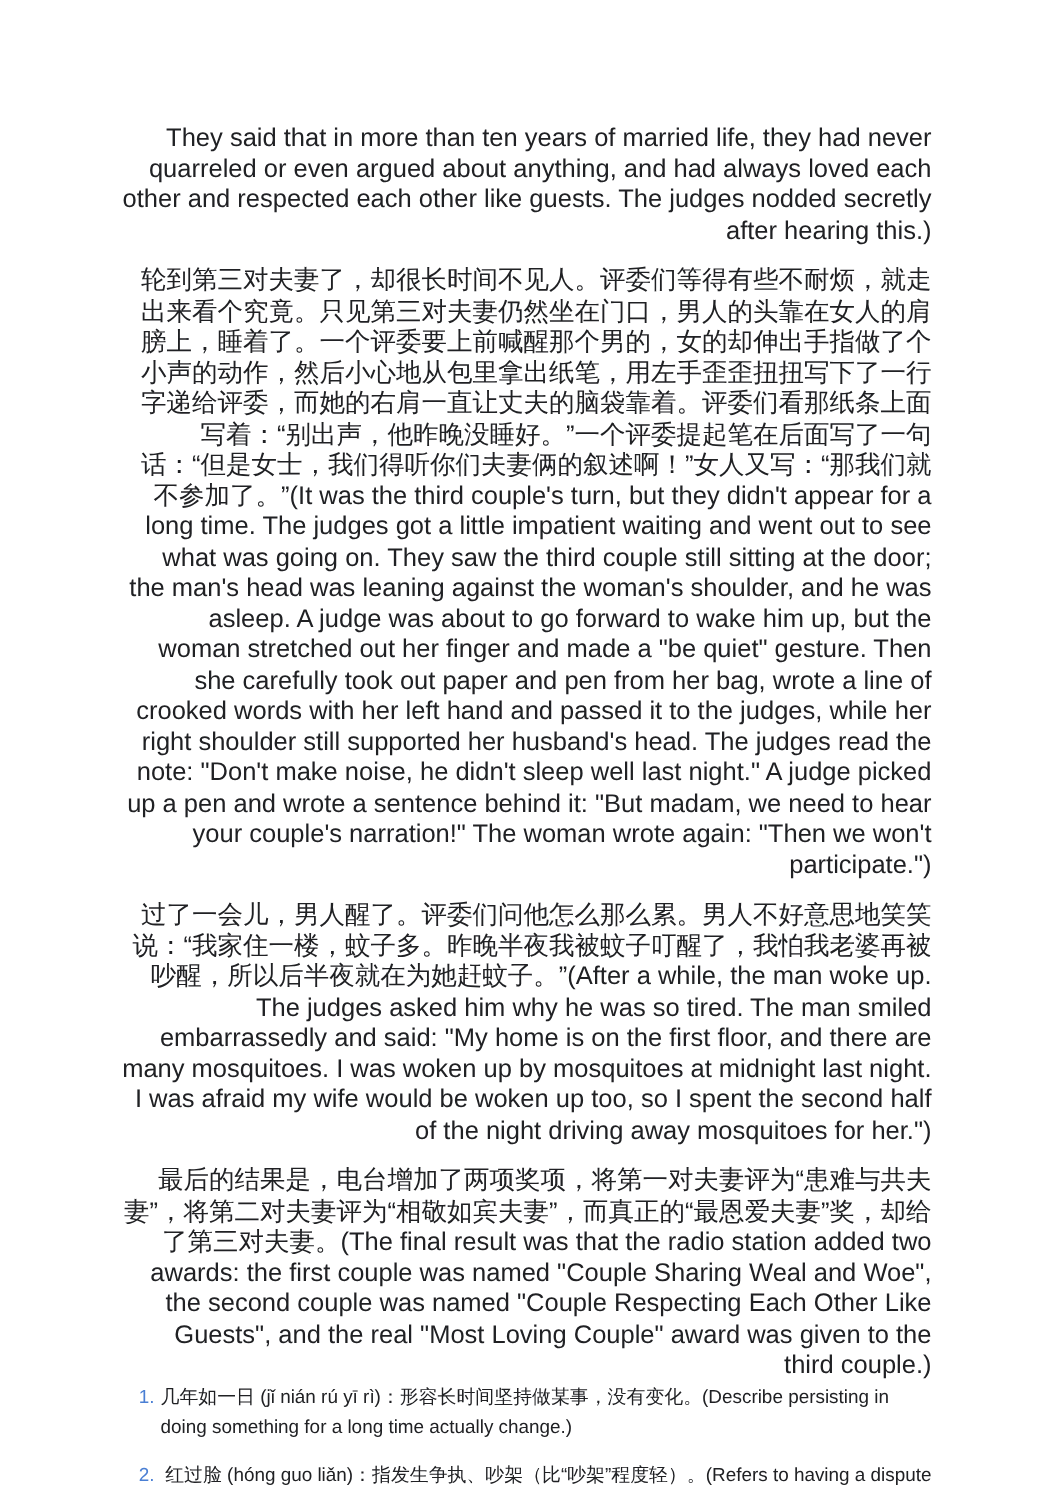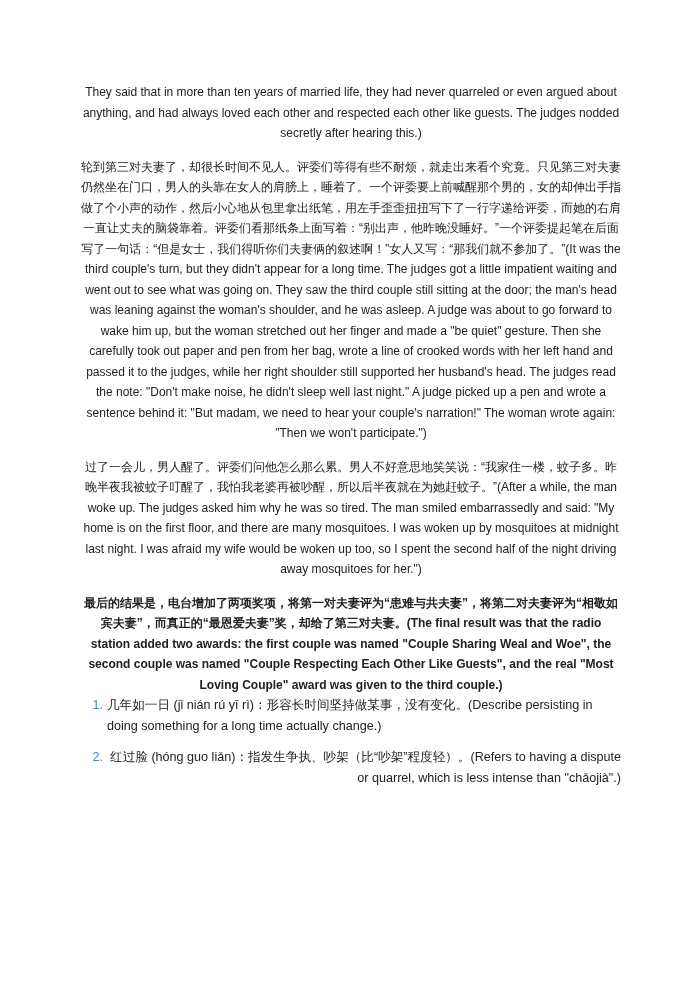--- a/index.html
+++ b/index.html
@@ -19,29 +19,28 @@
     width: 700px;
     height: 990px;
     padding: 82px 80px 0 81px;
     background: #ffffff;
   }
   .doc-body {
     width: 540px;
   }
   p.para {
     margin: 0 0 13px 0;
-    font-size: 12px;
+    font-size: 17px;
     line-height: 20.5px;
-    text-align: center;
+    text-align: right;
     color: #202124;
     word-wrap: break-word;
   }
   p.para:last-of-type {
     margin-bottom: 0;
-    font-weight: bold;
   }
   h2.section-heading {
     margin: 19px 0 13px 0;
     font-size: 16.5px;
     line-height: 24px;
     font-weight: bold;
     color: #1a1a1a;
     letter-spacing: 0.1px;
   }
   ol.notes-list {

